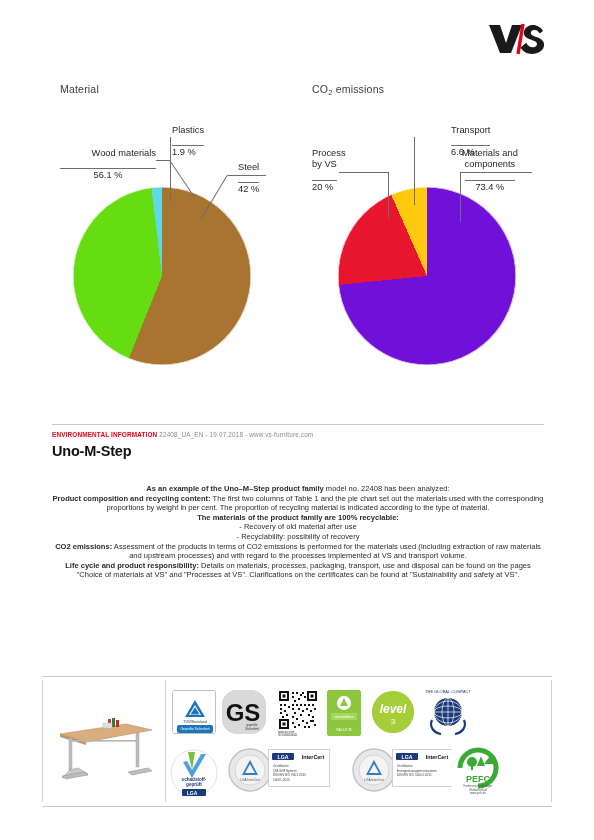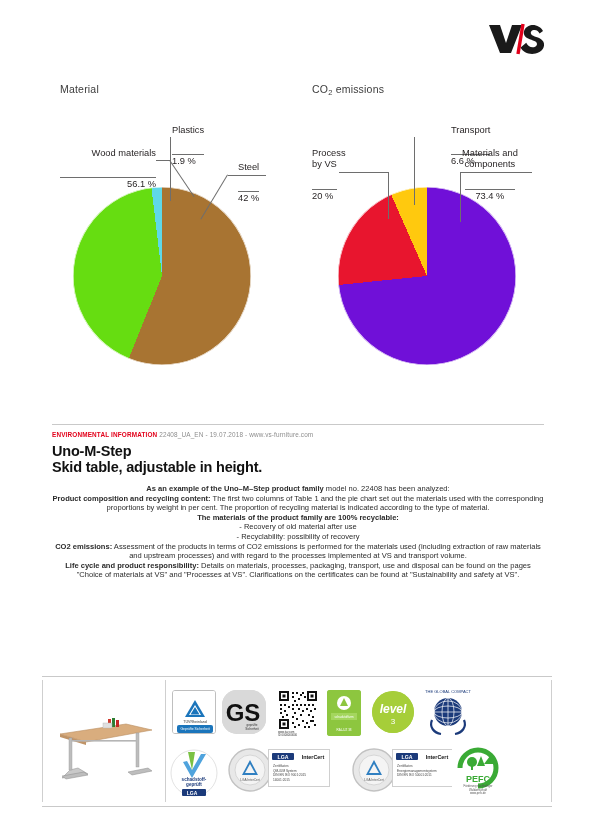--- a/index.html
+++ b/index.html
@@ -22,21 +22,21 @@
   #title-co2{left:312px;top:83px;}
   .sub{font-size:7.5px;vertical-align:-2px;}
 
   
   .pie{position:absolute;border-radius:50%;}
   #pie-material{left:73px;top:187px;width:178px;height:178px;}
   #pie-co2{left:338px;top:187px;width:178px;height:178px;}
 
   
   .lbl{position:absolute;font-size:9.3px;line-height:11.4px;color:#231f20;white-space:nowrap;}
-  .lbl .ul{display:block;border-bottom:1px solid #6e6e6e;padding-bottom:18px;}
+  .lbl .ul{display:block;border-bottom:1px solid #6e6e6e;padding-bottom:9px;}
   .lbl .val{display:block;padding-top:1px;}
   .lbl.r{text-align:right;}
   .leader{position:absolute;background:#6e6e6e;}
   .leader.v{width:1px;}
   .leader.h{height:1px;}
   .leader.diag{transform-origin:0 0;height:1px;}
 
   
   .rule{position:absolute;background:#c9c9c9;height:1px;}
 
@@ -75,21 +75,21 @@
     </svg>
   </div>
 
   <div class="chart-title" id="title-material">Material</div>
   <div class="chart-title" id="title-co2"><span>CO</span><span class="sub">2</span><span> emissions</span></div>
 
   <div class="pie" id="pie-material" style="background: conic-gradient(rgb(168, 116, 50) 0deg, rgb(168, 116, 50) 201.96deg, rgb(102, 221, 17) 201.96deg, rgb(102, 221, 17) 353.16deg, rgb(95, 216, 232) 353.16deg, rgb(95, 216, 232) 360deg); box-shadow: rgba(255, 255, 255, 0.9) 0px 0px 0px 0.6px inset;"></div>
 
   <div class="lbl r" style="left:60px;top:148px;width:96px;">
     <span class="ul">Wood materials</span>
-    <span class="val" style="text-align:right">56.1 %</span>
+    <span class="val" style="text-align:center">56.1 %</span>
   </div>
   <div class="leader h" style="left:156px;top:160px;width:14px;"></div>
   <div class="leader diag" style="left:170px;top:160px;width:44px;transform:rotate(56deg);"></div>
 
   <div class="lbl" style="left:172px;top:125px;">
     <span class="ul">Plastics</span>
     <span class="val">1.9 %</span>
   </div>
   <div class="leader v" style="left:170px;top:137px;height:64px;"></div>
 
@@ -127,21 +127,20 @@
   <div class="rule" style="left:52px;top:424px;width:492px;"></div>
   <div class="rule" style="left:42px;top:676px;width:510px;"></div>
   <div class="rule" style="left:42px;top:806px;width:510px;"></div>
 
   <div class="envline">
     <span class="red">ENVIRONMENTAL INFORMATION</span>
     <span class="grey">22408_UA_EN - 19.07.2018 - www.vs-furniture.com</span>
   </div>
   <div class="prodname">
     <span>Uno-M-Step</span><br>
-    <span>Skid table, adjustable in height.</span>
   </div>
 
   <div class="body" id="body-text">
       <p><b>As an example of the Uno–M–Step product family</b> model no. 22408 has been analyzed:</p>
       <p><b>Product composition and recycling content:</b> The first two columns of Table 1 and the pie chart set out the materials used with the corresponding proportions by weight in per cent. The proportion of recycling material is indicated according to the type of material.</p>
       <p><b>The materials of the product family are 100% recyclable:</b></p>
       <p>- Recovery of old material after use</p>
       <p>- Recyclability: possibility of recovery</p>
       <p><b>CO2 emissions:</b> Assessment of the products in terms of CO2 emissions is performed for the materials used (including extraction of raw materials and upstream processes) and with regard to the processes implemented at VS and transport volume.</p>
       <p><b>Life cycle and product responsibility:</b> Details on materials, processes, packaging, transport, use and disposal can be found on the pages "Choice of materials at VS" and "Processes at VS". Clarifications on the certificates can be found at "Sustainability and safety at VS".</p>

